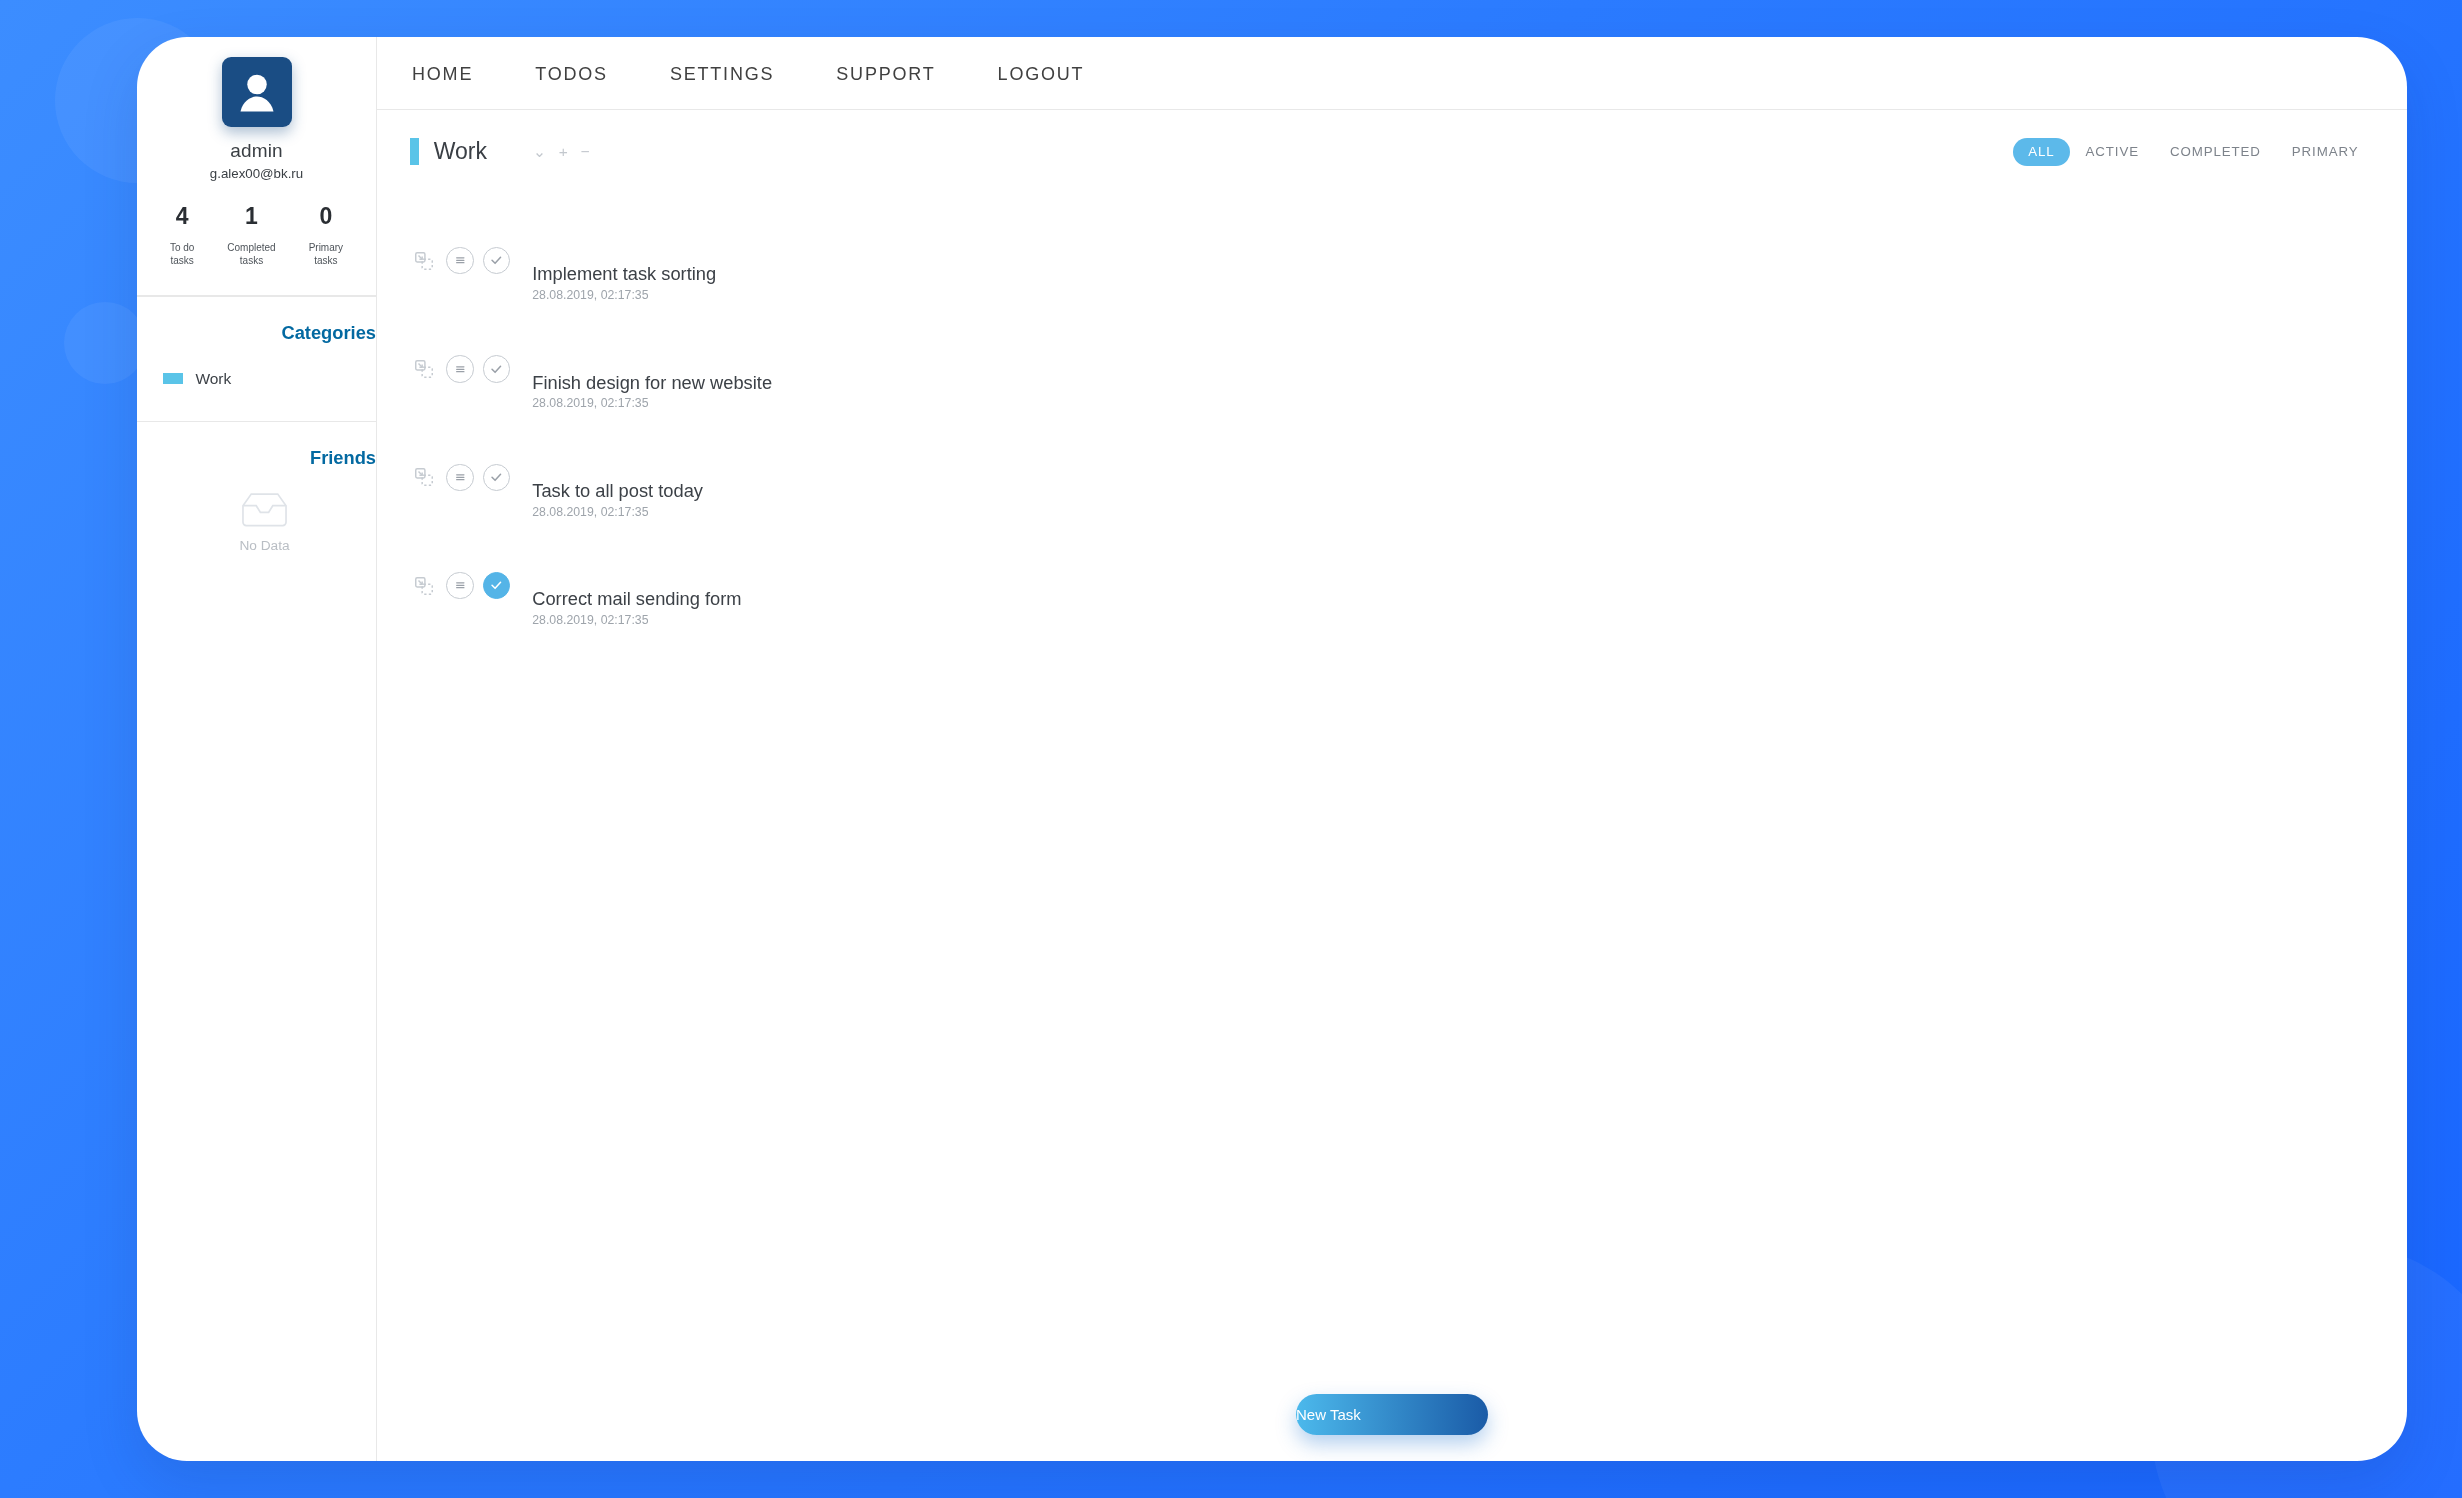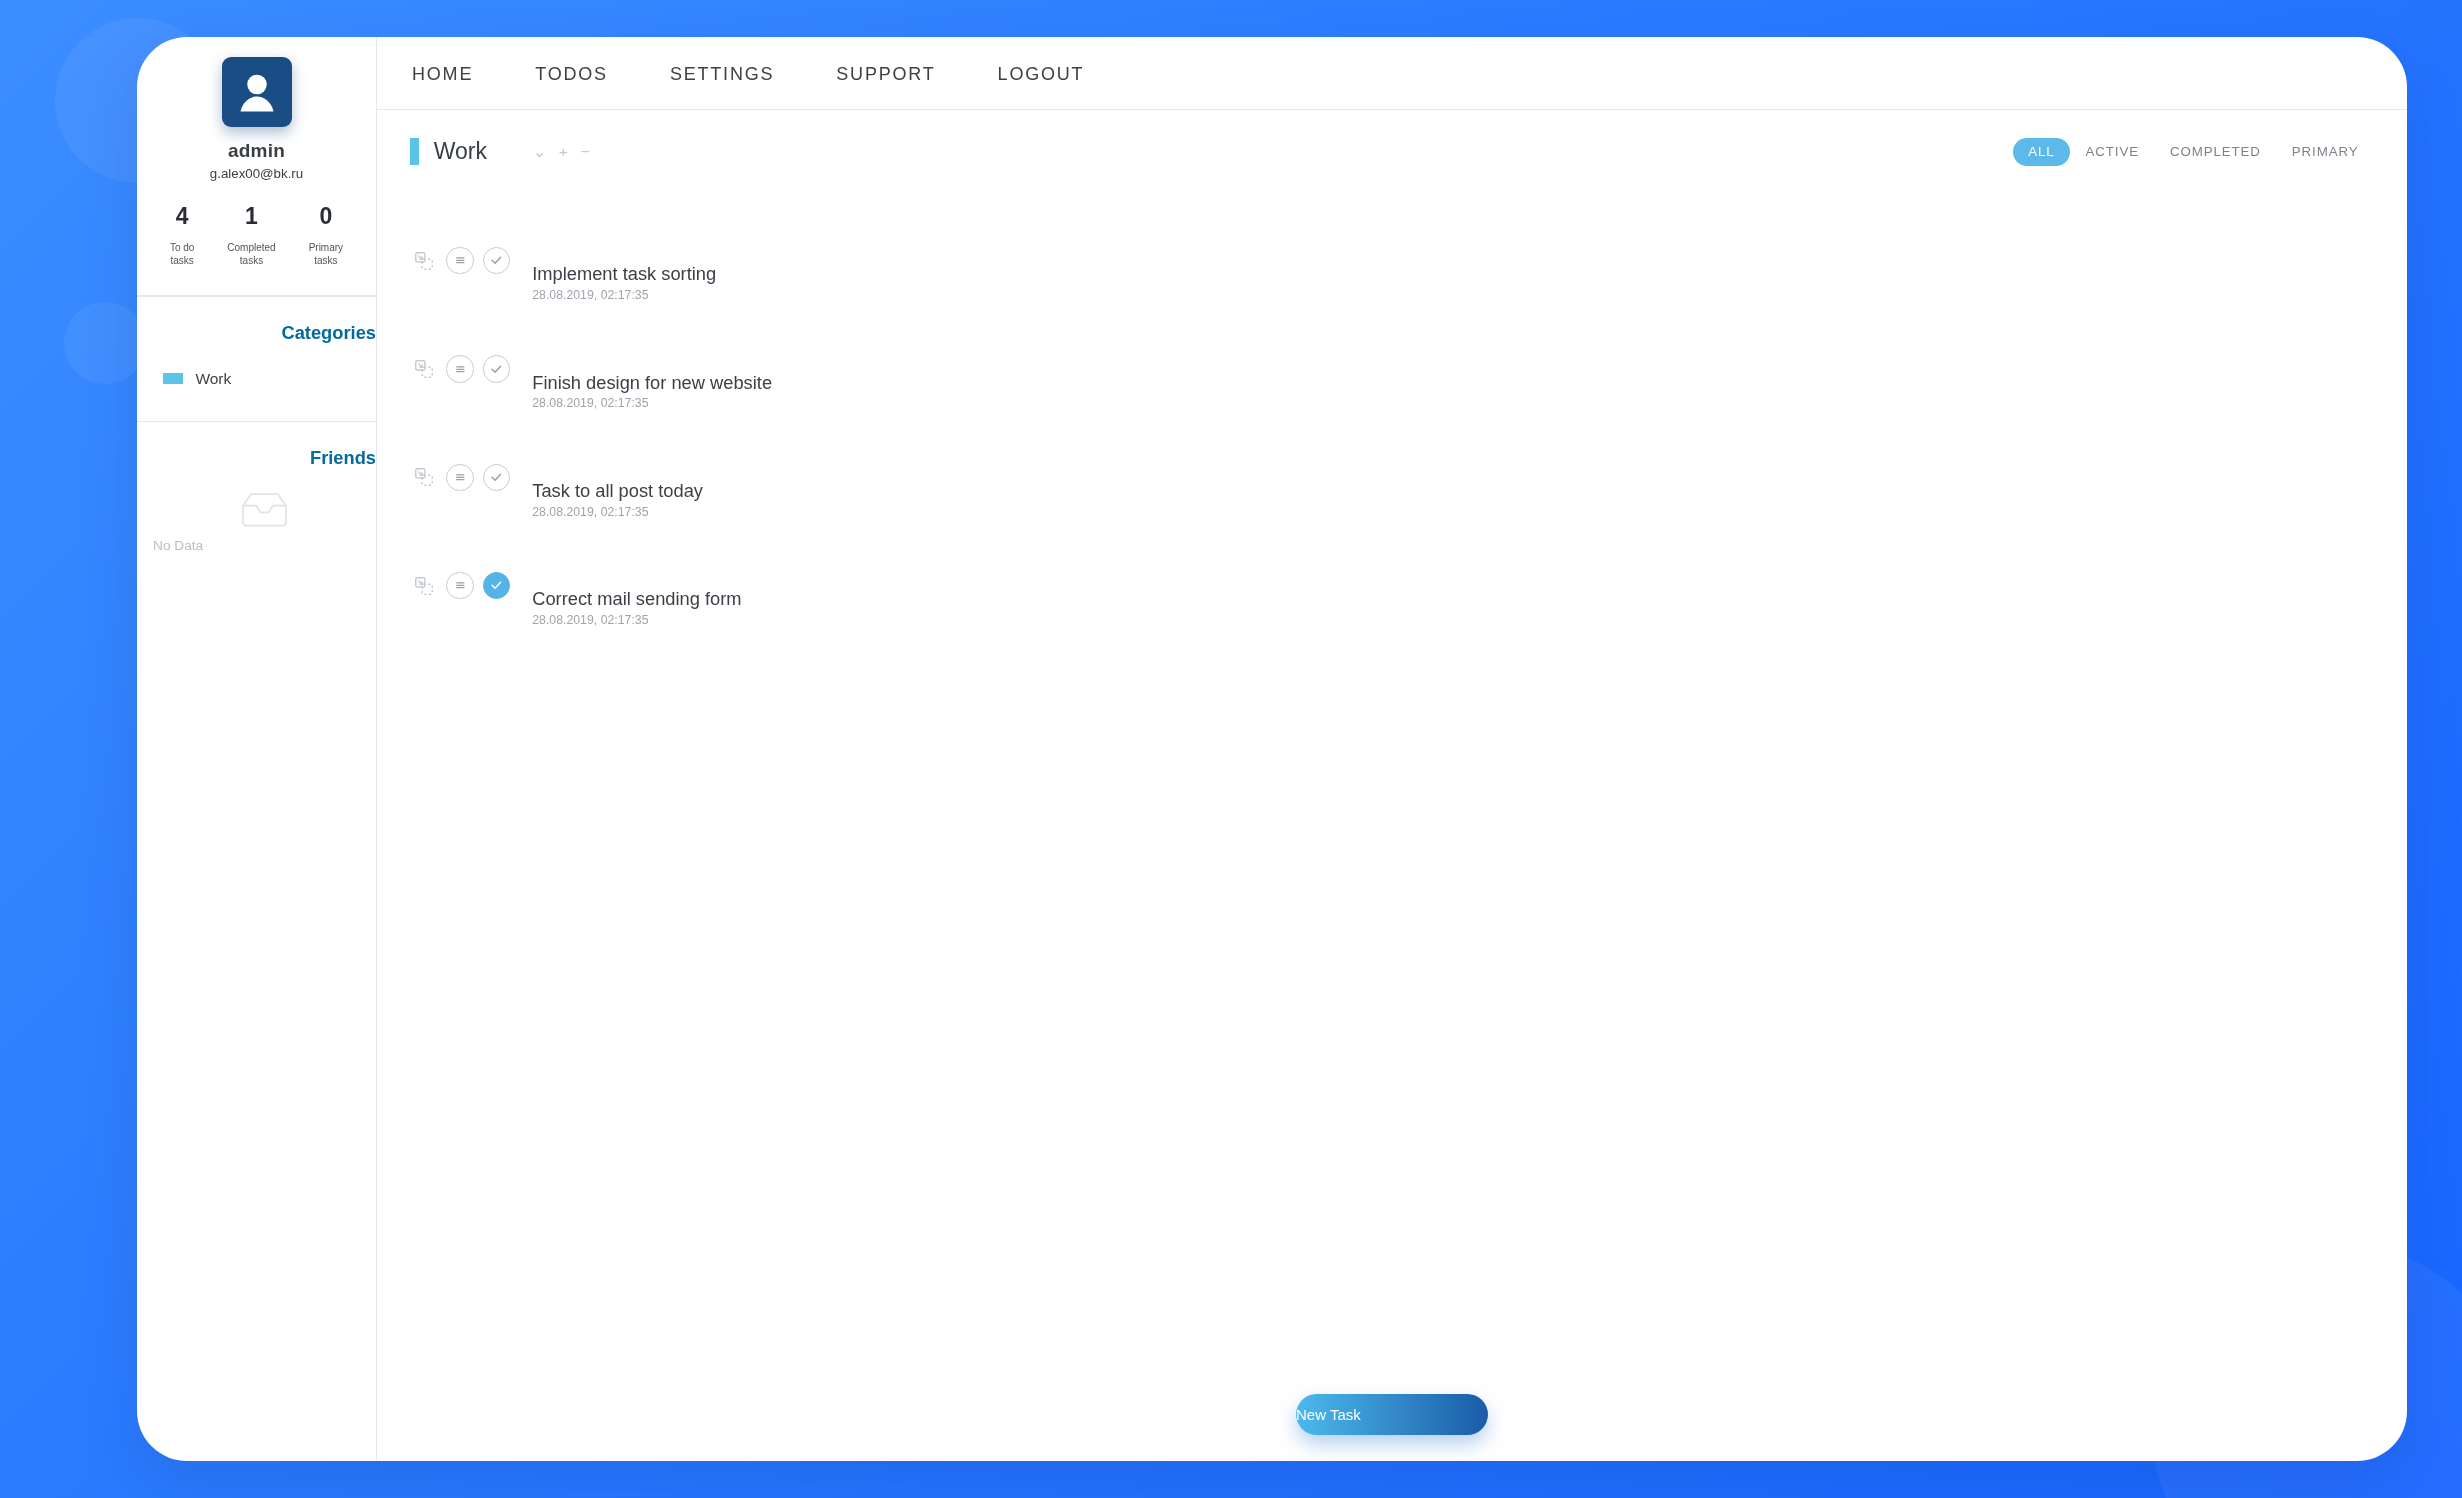--- a/index.html
+++ b/index.html
@@ -47,36 +47,36 @@
   }
   .profile { text-align: center; padding: 20px 9.1px 18.3px; border-bottom: 0.9px solid #e8e8e8; }
   .avatar {
     width: 70px; height: 70px; border-radius: 9.1px;
     background: #1a4d84;
     margin: 0 auto 12.8px;
     display:flex; align-items:center; justify-content:center;
     box-shadow: 0 5.5px 13.7px rgba(26,77,132,0.35);
   }
   .avatar svg { width: 48px; height: 48px; }
-  .username { font-size: 19px; color:#3a3f44; font-weight:700; letter-spacing:0.2px; }
+  .username { font-size: 19px; color:#3a3f44; font-weight:400; letter-spacing:0.2px; }
   .email    { font-size: 13.3px; color:#3a3f44; margin-top:4.6px; }
 
   .stats { display:flex; justify-content:space-around; padding:22px 7.3px 9.1px; }
   .stat { text-align:center; }
   .stat .num { font-size:23px; font-weight:700; color:#2a2e33; }
   .stat .lab { font-size:10px; color:#4e545a; line-height:1.25; margin-top:12px; white-space:pre-line; }
 
   .section { border-top: 0.9px solid #e8e8e8; padding: 25.6px 0 27.4px; }
   .section-title { text-align:right; font-size:18.3px; font-weight:700; color:#0369a1; margin-bottom:20px; }
 
   .cat-item { display:flex; align-items:center; gap:12.8px; padding: 5.5px 25.6px; }
   .cat-swatch { width:20px; height:11px; background:#5ac4e8; }
   .cat-name { font-size:15.5px; color:#3d4248; }
 
-  .friends-empty { text-align:left;margin-left:16px; }
+  .friends-empty { text-align:center;margin-left:16px; }
   .friends-empty .box-icon { width:53px; height:40px; margin:7.3px auto 9.1px; position:relative; }
   .box-icon svg { display:block; }
   .nodata { color:#b9bec4; font-size:13.7px; }
 
   
   .main { flex:1; display:flex; flex-direction:column; }
 
   .topnav {
     display:flex; gap:62px; padding:27.4px 37px 24px 35px;
     border-bottom:0.9px solid #e8e8e8;

